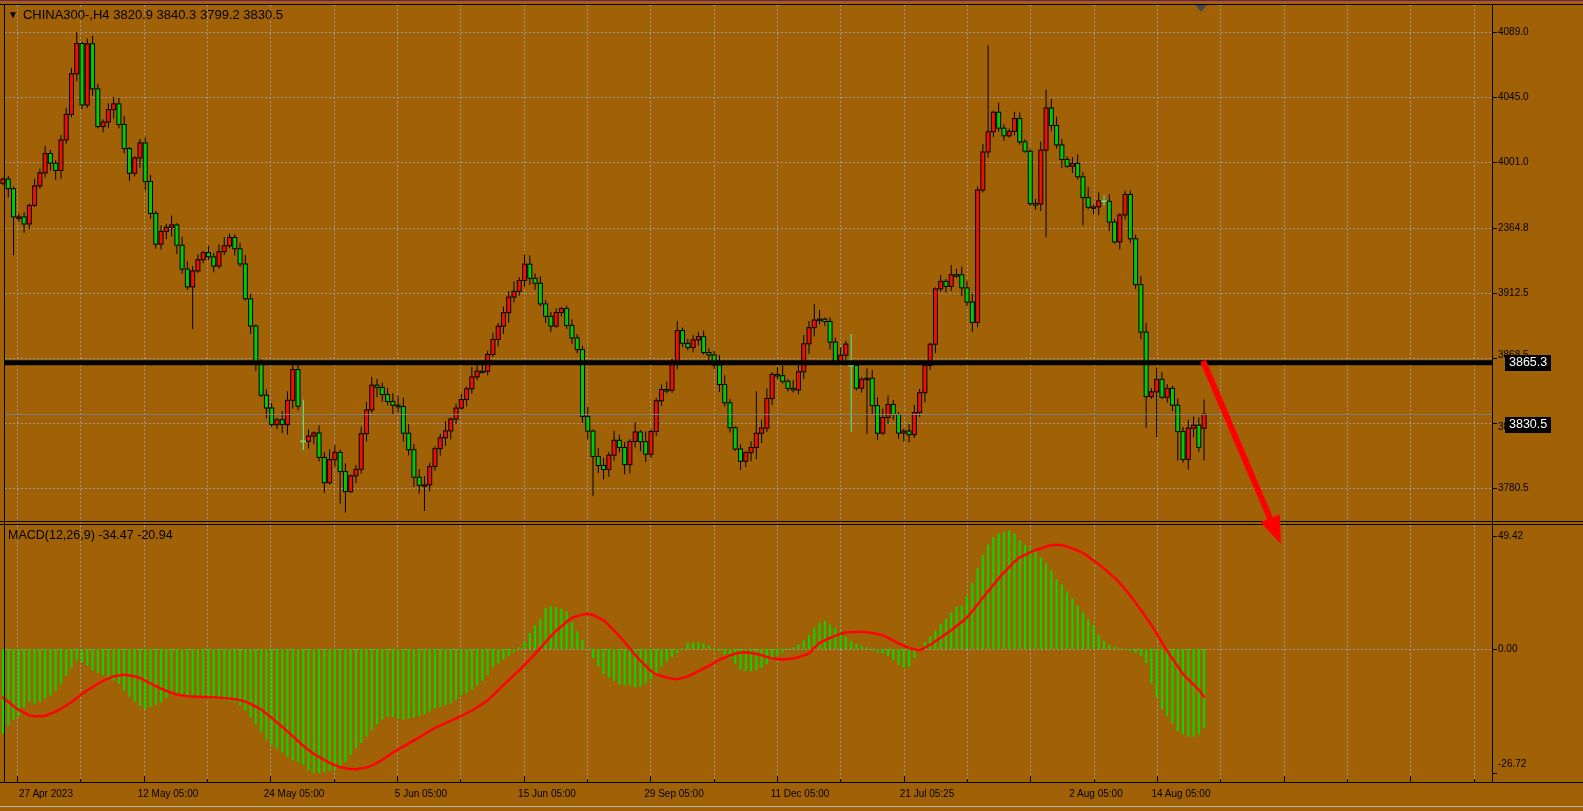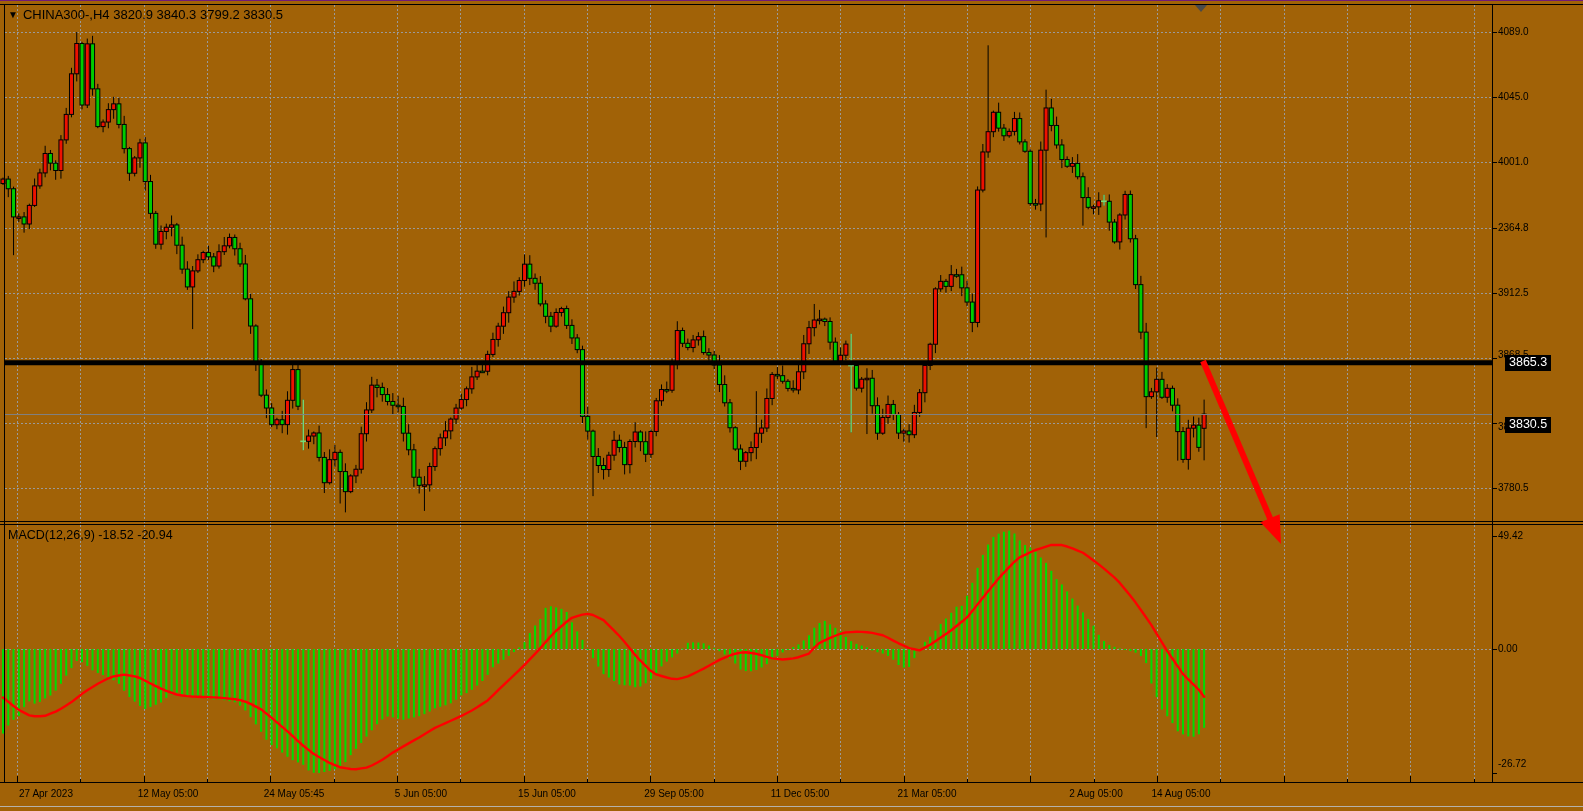--- a/index.html
+++ b/index.html
@@ -794,43 +794,43 @@
       <line x1="1492" y1="648.5" x2="1497" y2="648.5" stroke="#000" stroke-width="1"></line>
       <line x1="1492" y1="772.5" x2="1497" y2="772.5" stroke="#000" stroke-width="1"></line>
       <line x1="1203" y1="360" x2="1272.3738343053378" y2="522.7616881779079" stroke="#ff0000" stroke-width="6"></line>
       <polygon points="1281,543 1260.3620493826131,521.3591822170625 1279.6804379400648,513.1251149630667" fill="#ff0000"></polygon>
     </svg>
 
   <div id="title">
     <span class="tri">▼</span><span>CHINA300-,H4  3820.9 3840.3 3799.2 3830.5</span>
   </div>
 
-  <div id="macd-title" class="lbl">MACD(12,26,9) -18.52 -20.94</div>
+  <div id="macd-title" class="lbl">MACD(12,26,9) -34.47 -20.94</div>
 
   <div class="lbl price-lbl" style="top:24px">4089.0</div>
   <div class="lbl price-lbl" style="top:89px">4045.0</div>
   <div class="lbl price-lbl" style="top:154px">4001.0</div>
   <div class="lbl price-lbl" style="top:220px">2364.8</div>
   <div class="lbl price-lbl" style="top:285px">3912.5</div>
   <div class="lbl price-lbl" style="top:347px">3868.5</div>
   <div class="lbl price-lbl" style="top:419px">3824.5</div>
   <div class="lbl price-lbl" style="top:480px">3780.5</div>
 
   <div class="badge" style="top:354px">3865.3</div>
   <div class="badge" style="top:416px">3830.5</div>
 
   <div class="lbl macd-lbl" style="top:528px">49.42</div>
   <div class="lbl macd-lbl" style="top:641px">0.00</div>
   <div class="lbl macd-lbl" style="top:756px">-26.72</div>
 
   <div class="lbl time-lbl" style="left:46px">27 Apr 2023</div>
   <div class="lbl time-lbl" style="left:168px">12 May 05:00</div>
-  <div class="lbl time-lbl" style="left:294px">24 May 05:45</div>
+  <div class="lbl time-lbl" style="left:294px">24 May 05:00</div>
   <div class="lbl time-lbl" style="left:421px">5 Jun 05:00</div>
   <div class="lbl time-lbl" style="left:547px">15 Jun 05:00</div>
   <div class="lbl time-lbl" style="left:674px">29 Sep 05:00</div>
   <div class="lbl time-lbl" style="left:800px">11 Dec 05:00</div>
-  <div class="lbl time-lbl" style="left:927px">21 Mar 05:00</div>
+  <div class="lbl time-lbl" style="left:927px">21 Jul 05:25</div>
   <div class="lbl time-lbl" style="left:1096px">2 Aug 05:00</div>
   <div class="lbl time-lbl" style="left:1181px">14 Aug 05:00</div>
 
   <div id="end-marker"></div>
 </div>
 
 </body></html>

